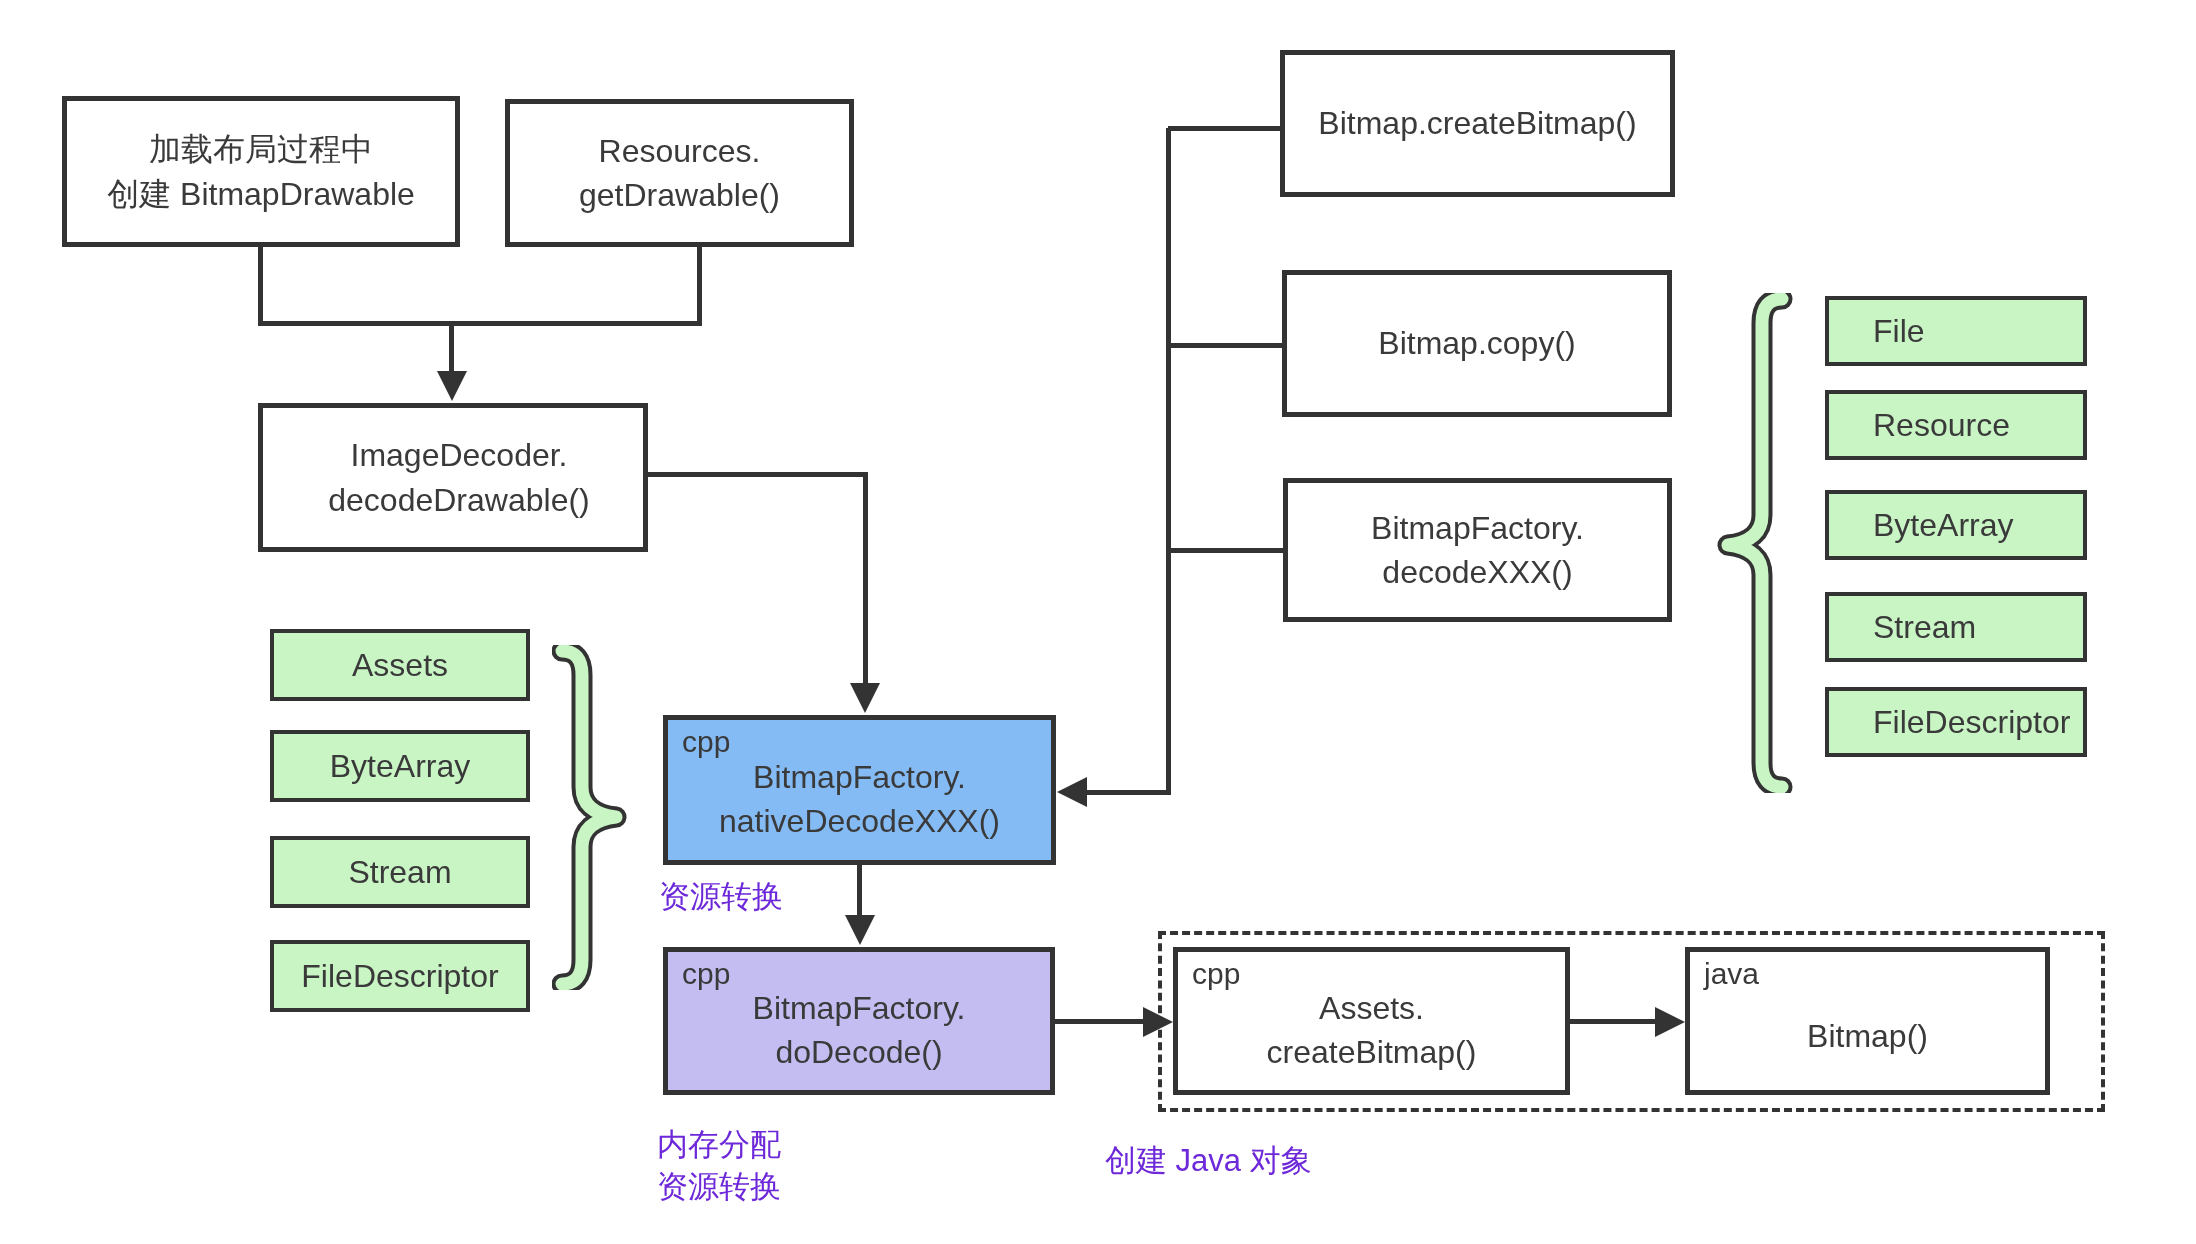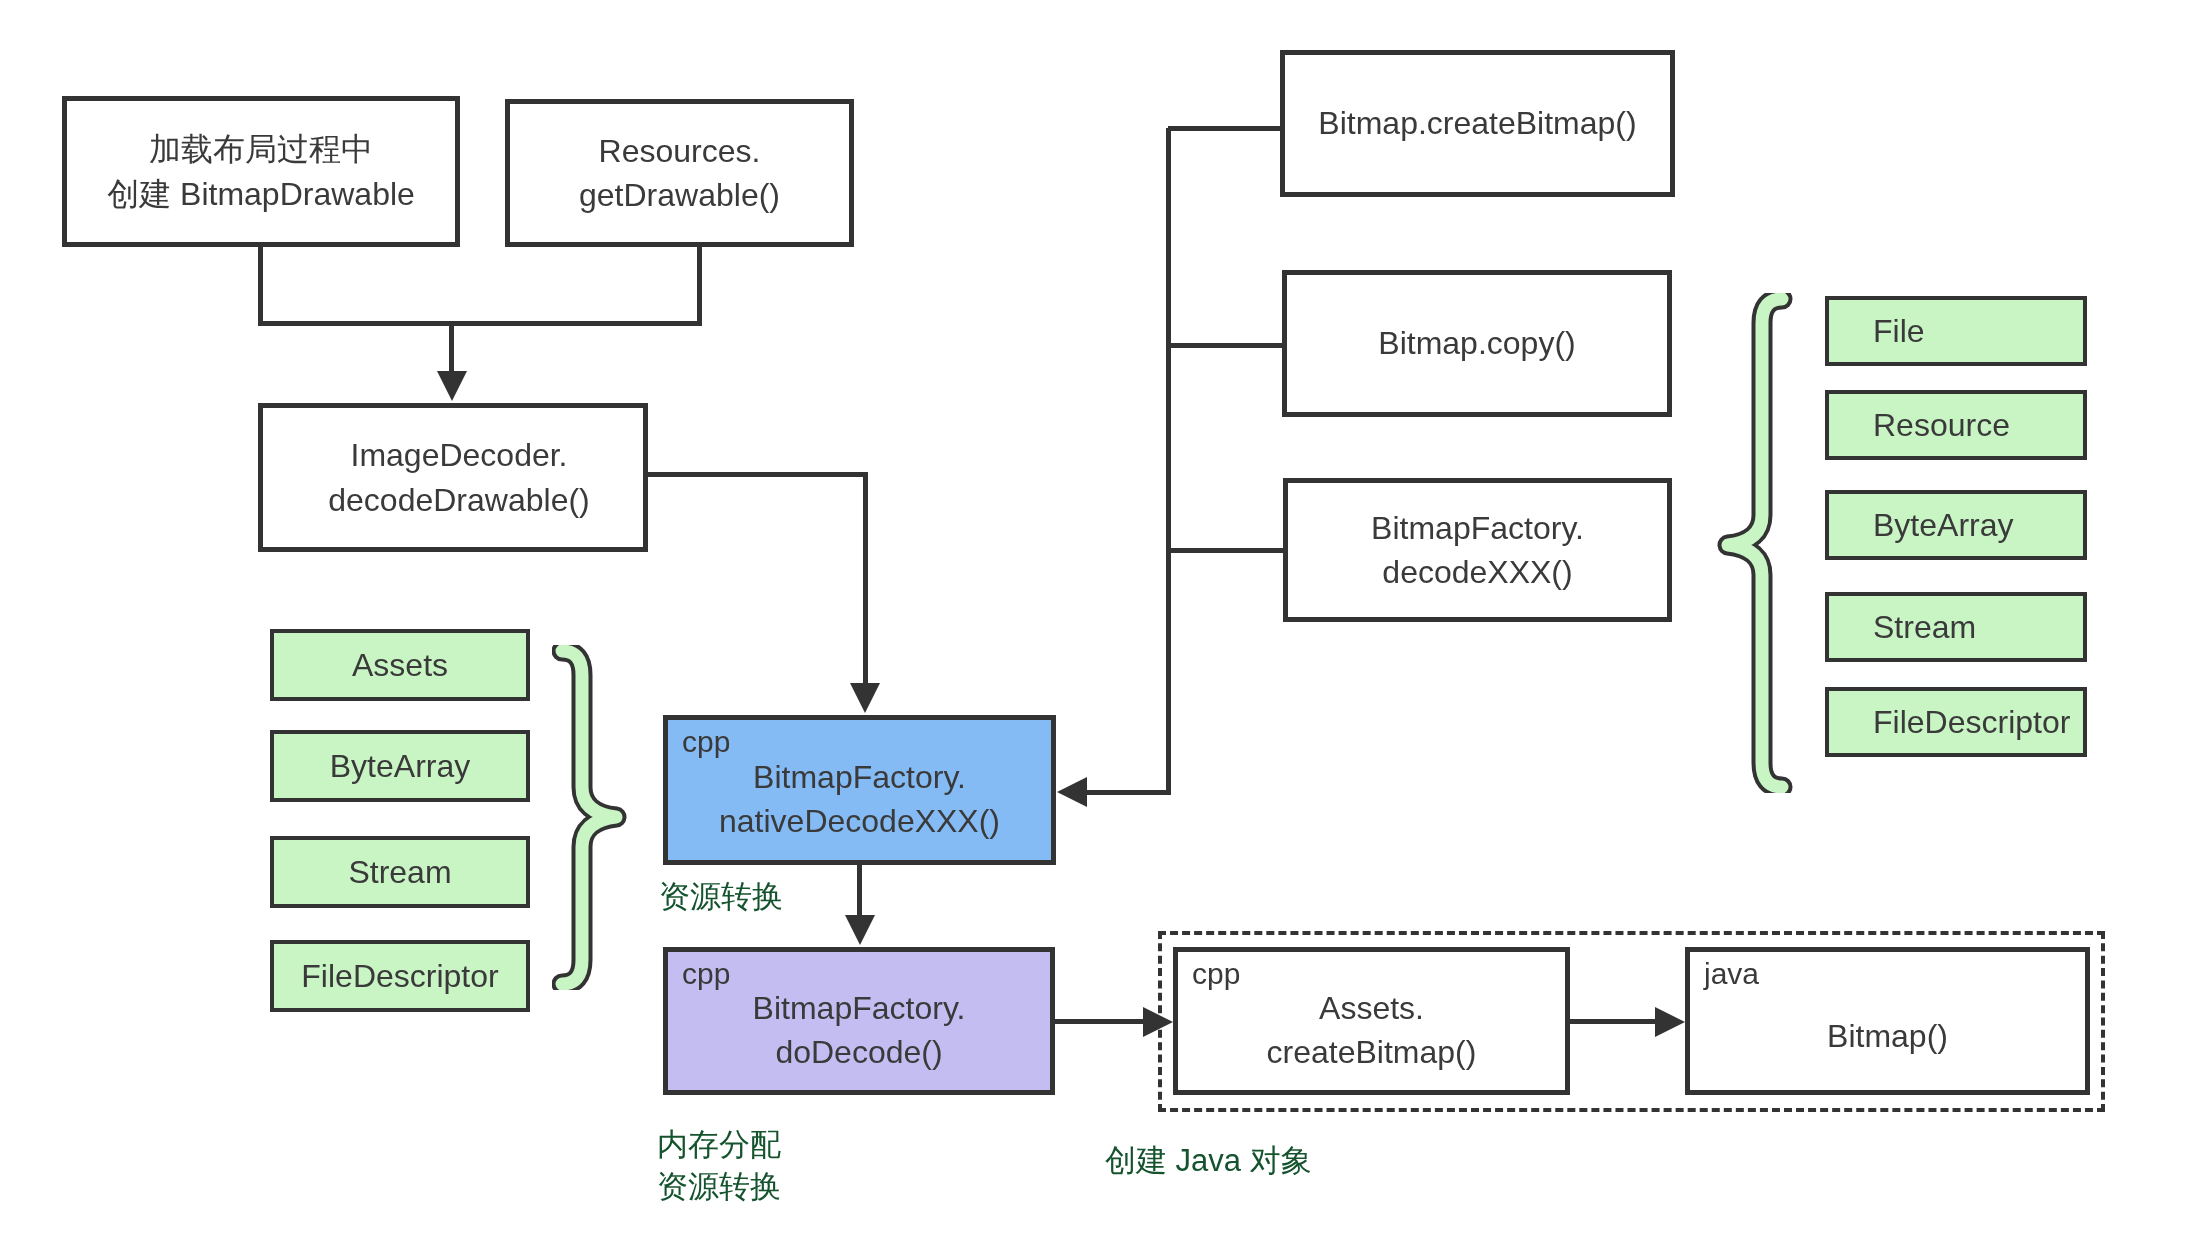--- a/index.html
+++ b/index.html
@@ -58,21 +58,21 @@
   .line{position:absolute;background:#333333;}
   .ah{position:absolute;width:0;height:0;}
   .ah-down{border-left:15px solid transparent;border-right:15px solid transparent;border-top:30px solid #333333;}
   .ah-left{border-top:15px solid transparent;border-bottom:15px solid transparent;border-right:30px solid #333333;}
   .ah-right{border-top:15px solid transparent;border-bottom:15px solid transparent;border-left:30px solid #333333;}
   
   .caption{
     position:absolute;
     font-size:31px;
     line-height:42px;
-    color:#14532d;
+    color:#6d28d9;
     white-space:pre-line;
   }
   .brace{position:absolute;}
 </style>
 </head>
 <body>
 
 <div class="stage">
 
   <div class="line" style="left:258px;top:246px;width:5px;height:80px;"></div>
@@ -183,20 +183,20 @@
   <div class="caption" style="left:657px;top:1124px;"><span>内存分配</span><br><span>资源转换</span></div>
 
   <div class="dashedbox" style="left:1158px;top:931px;width:947px;height:181px;"></div>
 
   <div class="box" style="left:1173px;top:947px;width:397px;height:148px;padding-top:18px;">
     <span class="tag">cpp</span>
     <span class="ln">Assets.</span>
     <span class="ln">createBitmap()</span>
   </div>
 
-  <div class="box" style="left:1685px;top:947px;width:405px;height:148px;padding-top:30px;">
+  <div class="box" style="left:1685px;top:947px;width:365px;height:148px;padding-top:30px;">
     <span class="tag">java</span>
     <span class="ln">Bitmap()</span>
   </div>
 
   <div class="caption" style="left:1105px;top:1140px;">创建 Java 对象</div>
 
 </div>
 
 </body></html>

